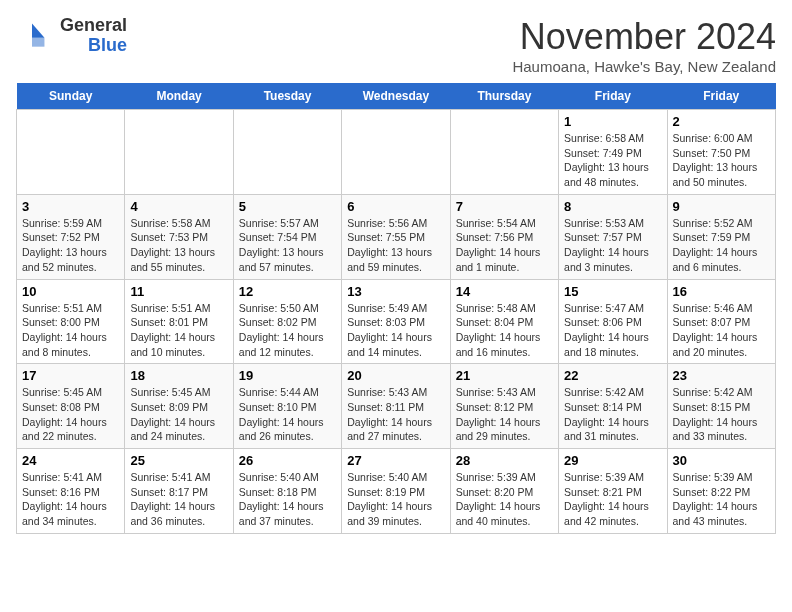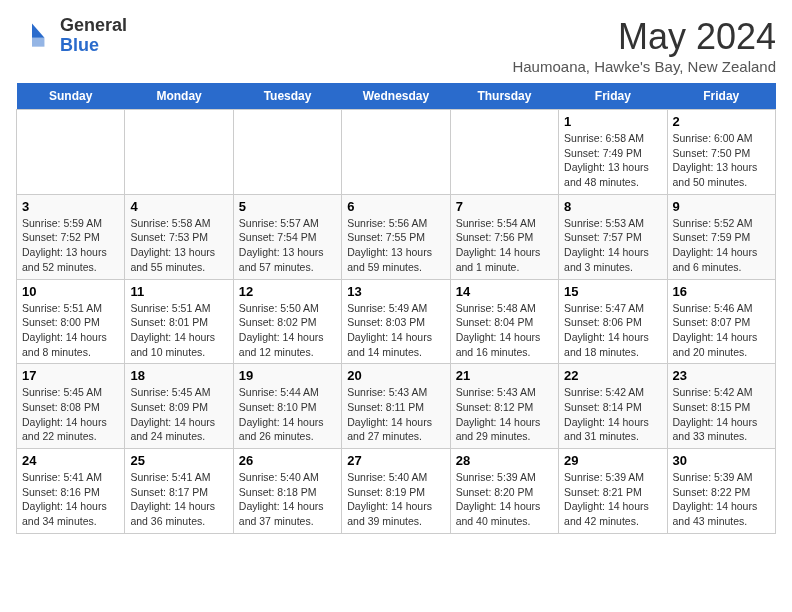--- a/index.html
+++ b/index.html
@@ -84,25 +84,25 @@
 <body>
 
 <div class="header">
   <div class="logo">
     <svg class="logo-icon" viewBox="0 0 36 36">
       <polygon points="18,4 32,20 18,20" fill="#2a6bcc"></polygon>
       <polygon points="18,20 32,20 32,30 18,30" fill="#2a6bcc" opacity="0.5"></polygon>
     </svg>
     <div class="logo-text">
       <span style="font-size:18px;font-weight:bold;color:#333;">General</span>
-      <span style="font-size:18px;font-weight:bold;color:#2a6bcc;">Blue</span>
+      <span style="font-size:18px;font-weight:bold;color:#2a6bcc;text-align:right;">Blue</span>
     </div>
   </div>
   <div class="title-section">
-    <div class="month-title">May 2024</div>
+    <div class="month-title">November 2024</div>
     <div class="subtitle">Haumoana, Hawke's Bay, New Zealand</div>
   </div>
 </div>
 
 <table>
   <thead>
     <tr>
     <th>Sunday</th>
         <th>Monday</th>
         <th>Tuesday</th>

